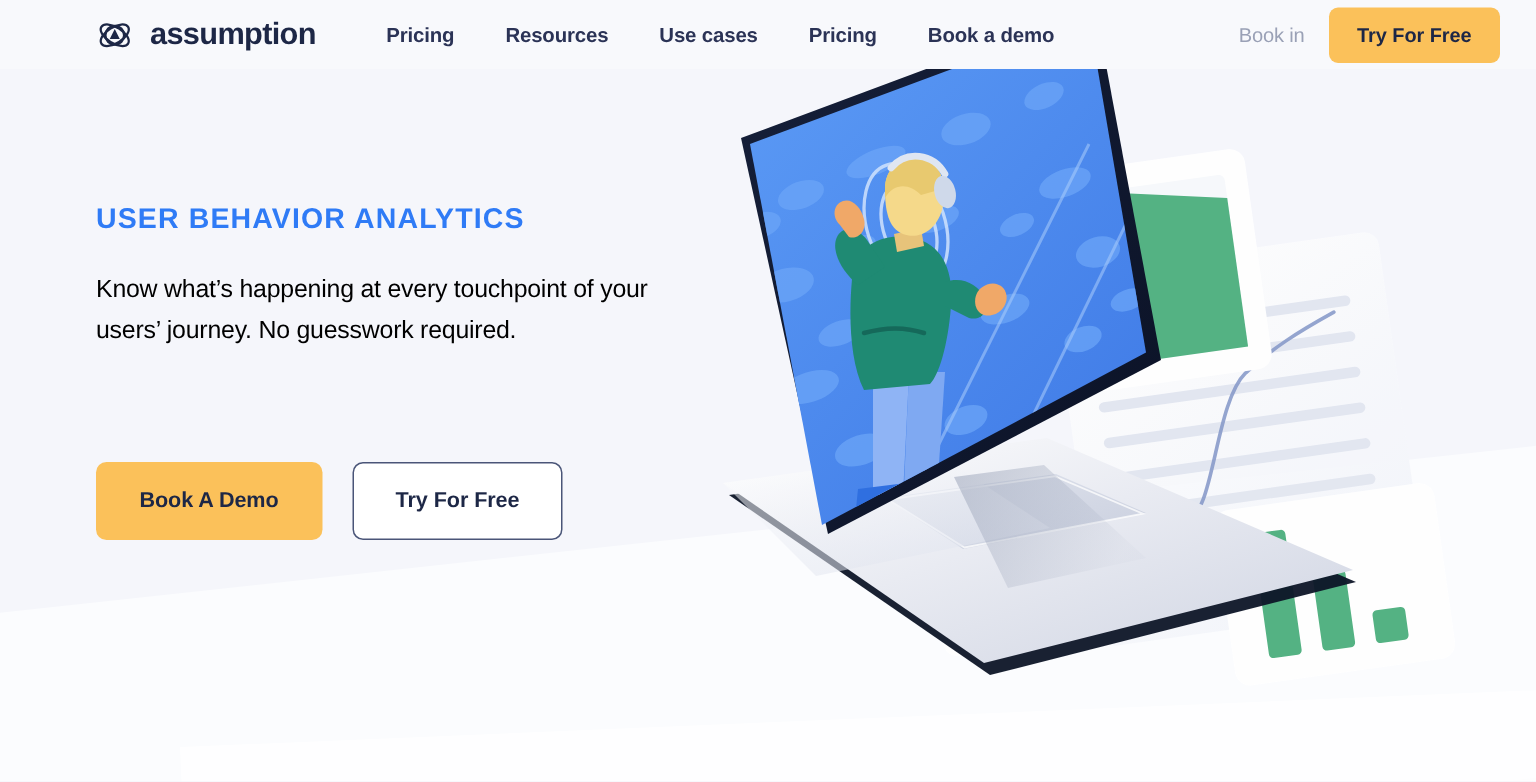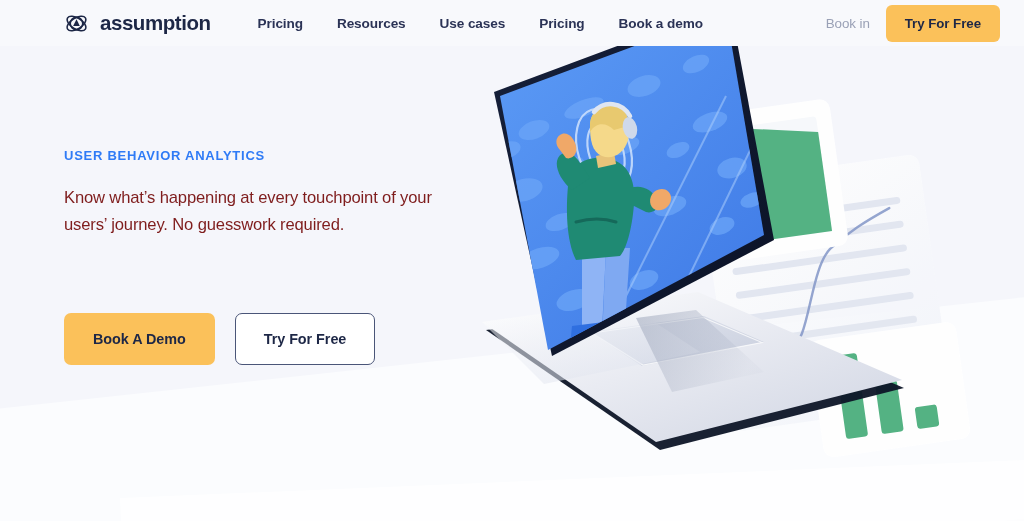--- a/index.html
+++ b/index.html
@@ -134,43 +134,42 @@
   }
 
   .hero-copy {
     width: 500px;
     flex: none;
     padding-left: 64px;
     padding-top: 90px;
   }
 
   .eyebrow {
-    font-size: 13px;
+    font-size: 19px;
     font-weight: 700;
     letter-spacing: 0.75px;
     color: #2f7bf6;
     text-transform: uppercase;
     margin-bottom: 21px;
-    margin-top: 12px;
   }
 
   .hero-title {
     font-size: 38.5px;
     line-height: 47px;
     font-weight: 700;
     color: #16204a;
     letter-spacing: -0.9px;
     max-width: 400px;
     margin-bottom: 27px;
   }
 
   .hero-sub {
     font-size: 16.6px;
     line-height: 27px;
-    color: #7f1d1d;
+    color: #000000;
     font-weight: 400;
     letter-spacing: -0.15px;
     max-width: 395px;
   }
 
   .hero-actions {
     display: flex;
     align-items: center;
     gap: 20px;
     margin-top: 75px;

